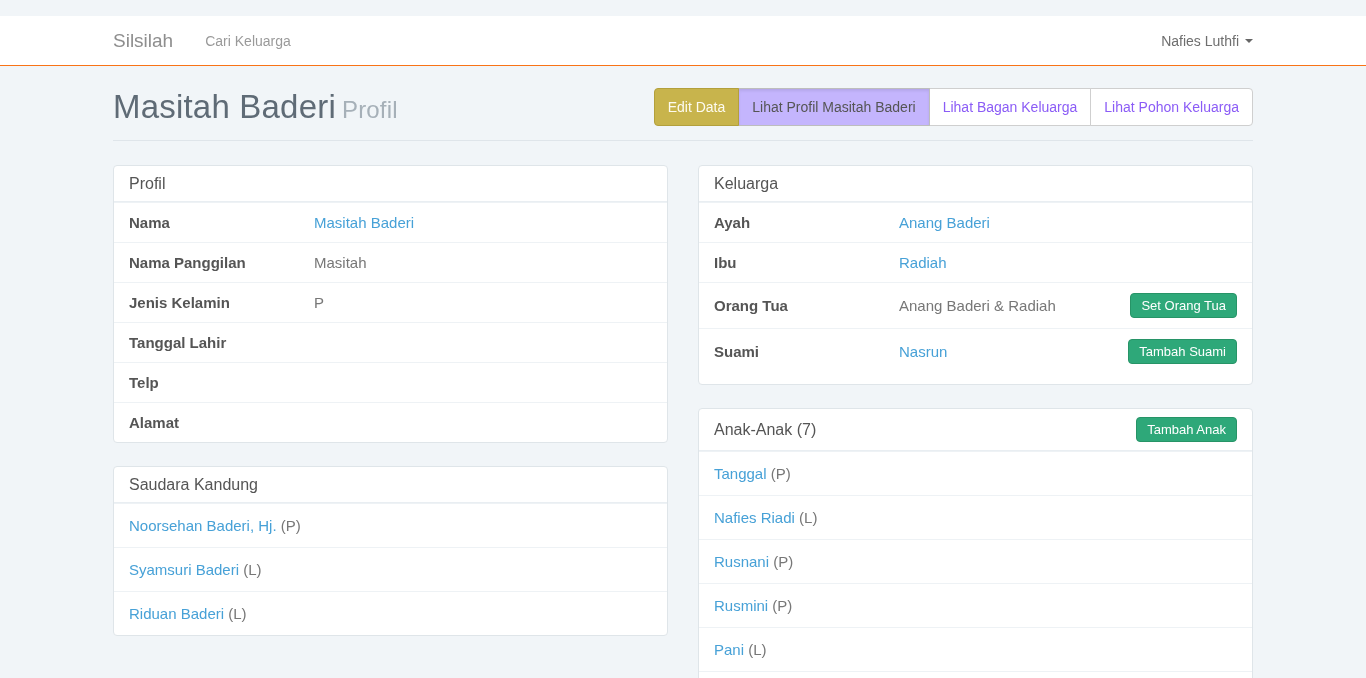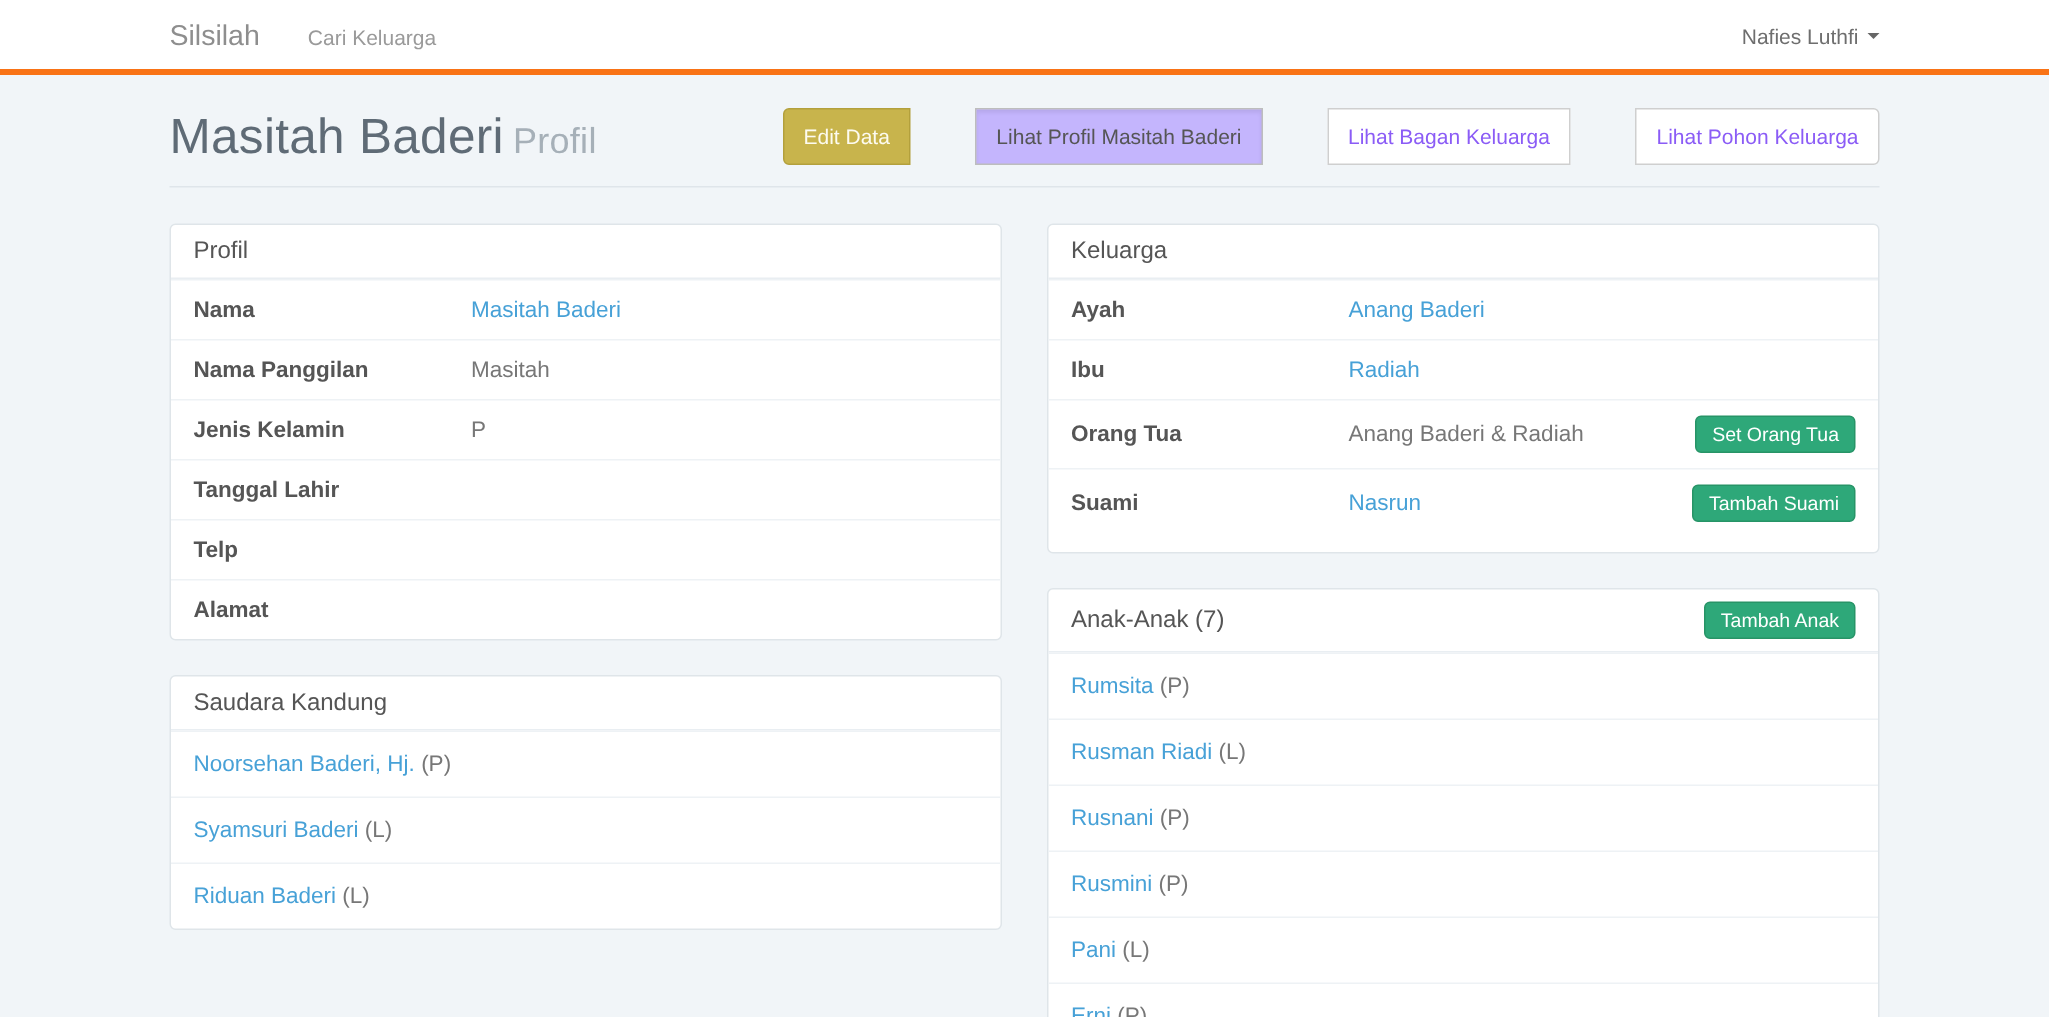--- a/index.html
+++ b/index.html
@@ -7,40 +7,40 @@
   body {
     width: 1366px; height: 678px; overflow: hidden;
     background: #f1f5f8;
     font-family: "Liberation Sans", sans-serif;
     color: #777;
   }
   a { text-decoration: none; cursor: pointer; }
   .container { width: 1170px; margin: 0 auto; padding: 0 15px; }
 
   
-  .navbar { background: #ffffff; border-bottom: 4px solid #f97316; height: 50px; }
+  .navbar { background: #ffffff; border-bottom: 1px solid #f97316; height: 50px; margin-top: 16px; }
   .nav-inner { display: flex; align-items: center; height: 50px; }
   .brand { font-size: 19px; color: #8e8e8e; margin-right: 32px; }
   .nav-link { font-size: 14px; color: #9a9a9a; text-align: center; }
   .nav-right { margin-left: auto; }
   .user-dropdown { font-size: 14px; color: #6e6e6e; display: inline-flex; align-items: center; }
   .caret {
     display: inline-block; width: 0; height: 0; margin-left: 6px;
     border-left: 4px solid transparent; border-right: 4px solid transparent;
     border-top: 4px solid #666;
   }
 
   
   .page-header-row { display: flex; justify-content: space-between; margin-top: 22px; }
   h1.page-title { font-size: 33px; font-weight: 400; color: #5f6b76; margin: 0; letter-spacing: .2px; }
   h1.page-title .subtitle { font-size: 24px; color: #a6b0b8; font-weight: 400; margin-left: 6px; }
   hr.header-rule { border: 0; border-top: 1px solid #dfe5ea; margin: 14px 0 24px; }
 
   
-  .btn-group { display: inline-flex; gap: 44px; }
+  .btn-group { display: inline-flex; }
   .btn {
     padding: 7px 13px; font-size: 14px; line-height: 19px;
     background: #fff; border: 1px solid #cfcfcf; color: #8b5cf6;
     margin-left: -1px; white-space: nowrap; cursor: pointer;
     font-family: "Liberation Sans", sans-serif;
   }
   .btn:first-child { border-radius: 4px 0 0 4px; margin-left: 0; }
   .btn:last-child { border-radius: 0 4px 4px 0; }
   .btn-gold { background: #c8b44c; border-color: #b3a03c; color: #fdfbf0; position: relative; z-index: 2; }
   .btn-active { background: #c4b5fd; border-color: #bdbdbd; color: #555; box-shadow: inset 0 2px 3px rgba(0,0,0,.08); position: relative; z-index: 1; }
@@ -190,25 +190,25 @@
           </span>
         </div>
       </div>
 
       <div class="panel">
         <div class="panel-heading">
           <span>Anak-Anak (7)</span>
           <button class="btn-success">Tambah Anak</button>
         </div>
         <div class="lrow">
-          <a class="link">Rumsita</a>
-          <span class="gender">(P)</span>
-        </div>
-        <div class="lrow">
-          <a class="link">Rusman Riadi</a>
+          <a class="link">Tanggal</a>
+          <span class="gender">(P)</span>
+        </div>
+        <div class="lrow">
+          <a class="link">Nafies Riadi</a>
           <span class="gender">(L)</span>
         </div>
         <div class="lrow">
           <a class="link">Rusnani</a>
           <span class="gender">(P)</span>
         </div>
         <div class="lrow">
           <a class="link">Rusmini</a>
           <span class="gender">(P)</span>
         </div>

